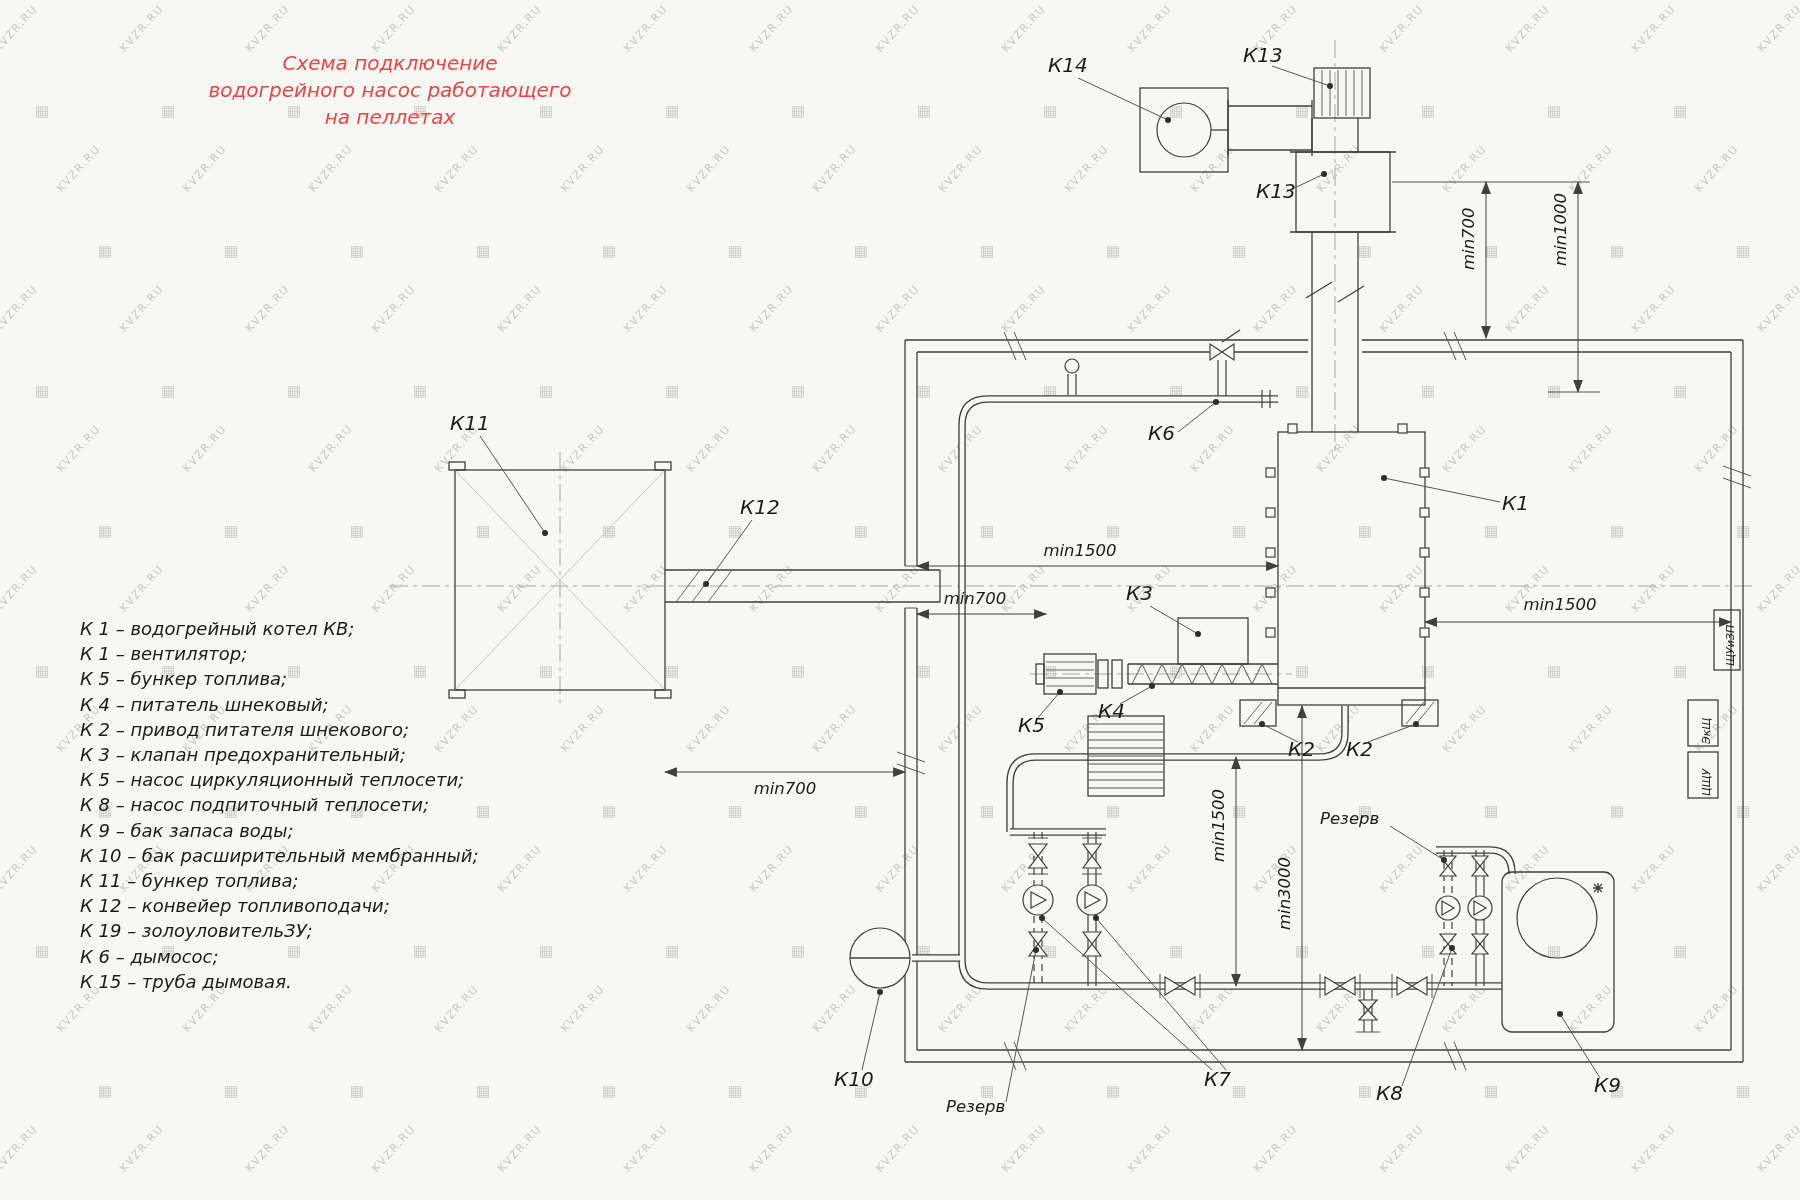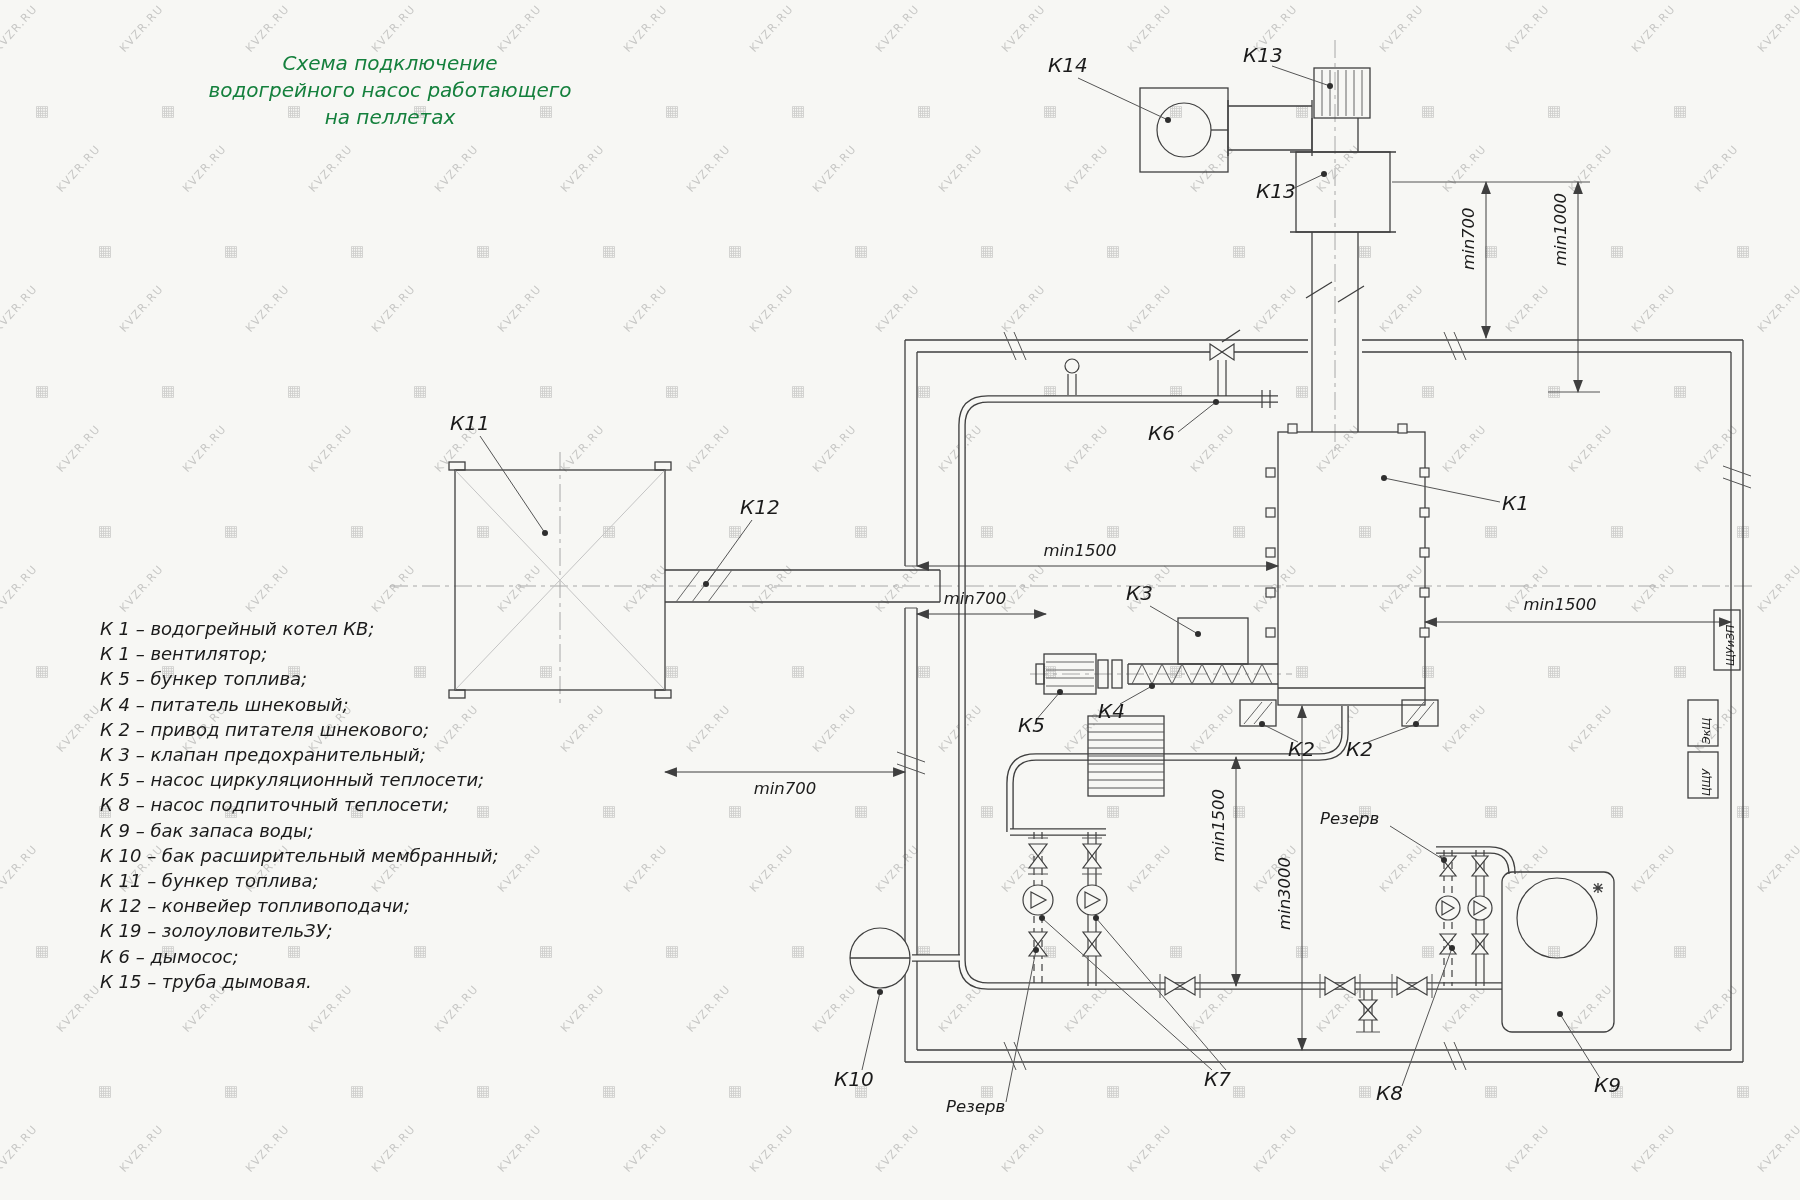--- a/index.html
+++ b/index.html
@@ -5,23 +5,23 @@
   html,body{margin:0;padding:0;background:#f7f7f4;}
   .canvas{position:relative;width:1800px;height:1200px;background:#f7f7f4;overflow:hidden;
           font-family:"DejaVu Sans",sans-serif;}
   .wm-layer{position:absolute;left:0;top:0;width:1800px;height:1200px;z-index:0;}
   .wm{position:absolute;width:126px;height:140px;pointer-events:none;}
   .wm-text{position:absolute;left:16px;top:62px;font:11px "DejaVu Sans",sans-serif;font-style:normal;
            letter-spacing:1.5px;color:rgba(125,125,125,0.40);transform:rotate(-48deg);white-space:nowrap;}
   .wm-icon{position:absolute;left:2px;top:2px;font-size:15px;color:rgba(130,130,130,0.35);}
   .overlay{position:absolute;left:0;top:0;z-index:1;}
   .title{position:absolute;left:190px;top:50px;width:400px;z-index:2;text-align:center;
-         font-style:italic;font-size:20px;line-height:27px;color:#15803d;}
+         font-style:italic;font-size:20px;line-height:27px;color:#ef4444;}
   .legend{position:absolute;left:80px;top:616px;z-index:2;font-style:italic;font-size:18px;
-          line-height:25.2px;color:#1b1b1b;white-space:nowrap;margin-left:20px;}
+          line-height:25.2px;color:#1b1b1b;white-space:nowrap;}
   .lbl{font:italic 20px "DejaVu Sans",sans-serif;fill:#1b1b1b;}
   .dimtxt{font:italic 16.5px "DejaVu Sans",sans-serif;fill:#1b1b1b;}
   .paneltxt{font:italic 11px "DejaVu Sans",sans-serif;fill:#1b1b1b;}
   .ln{stroke:#3f3f3f;stroke-width:1.3;fill:none;}
   .lnthin{stroke:#555;stroke-width:1;fill:none;}
   .cl{stroke:#a8a8a8;stroke-width:1;stroke-dasharray:18 5 4 5;fill:none;}
   .faint{stroke:#c4c4c4;stroke-width:1;fill:none;}
   .pipe-o{stroke:#3f3f3f;stroke-width:7.5;fill:none;}
   .pipe-i{stroke:#f7f7f4;stroke-width:4.8;fill:none;}
   .pipe-t{stroke:#3f3f3f;stroke-width:1.2;fill:none;}

